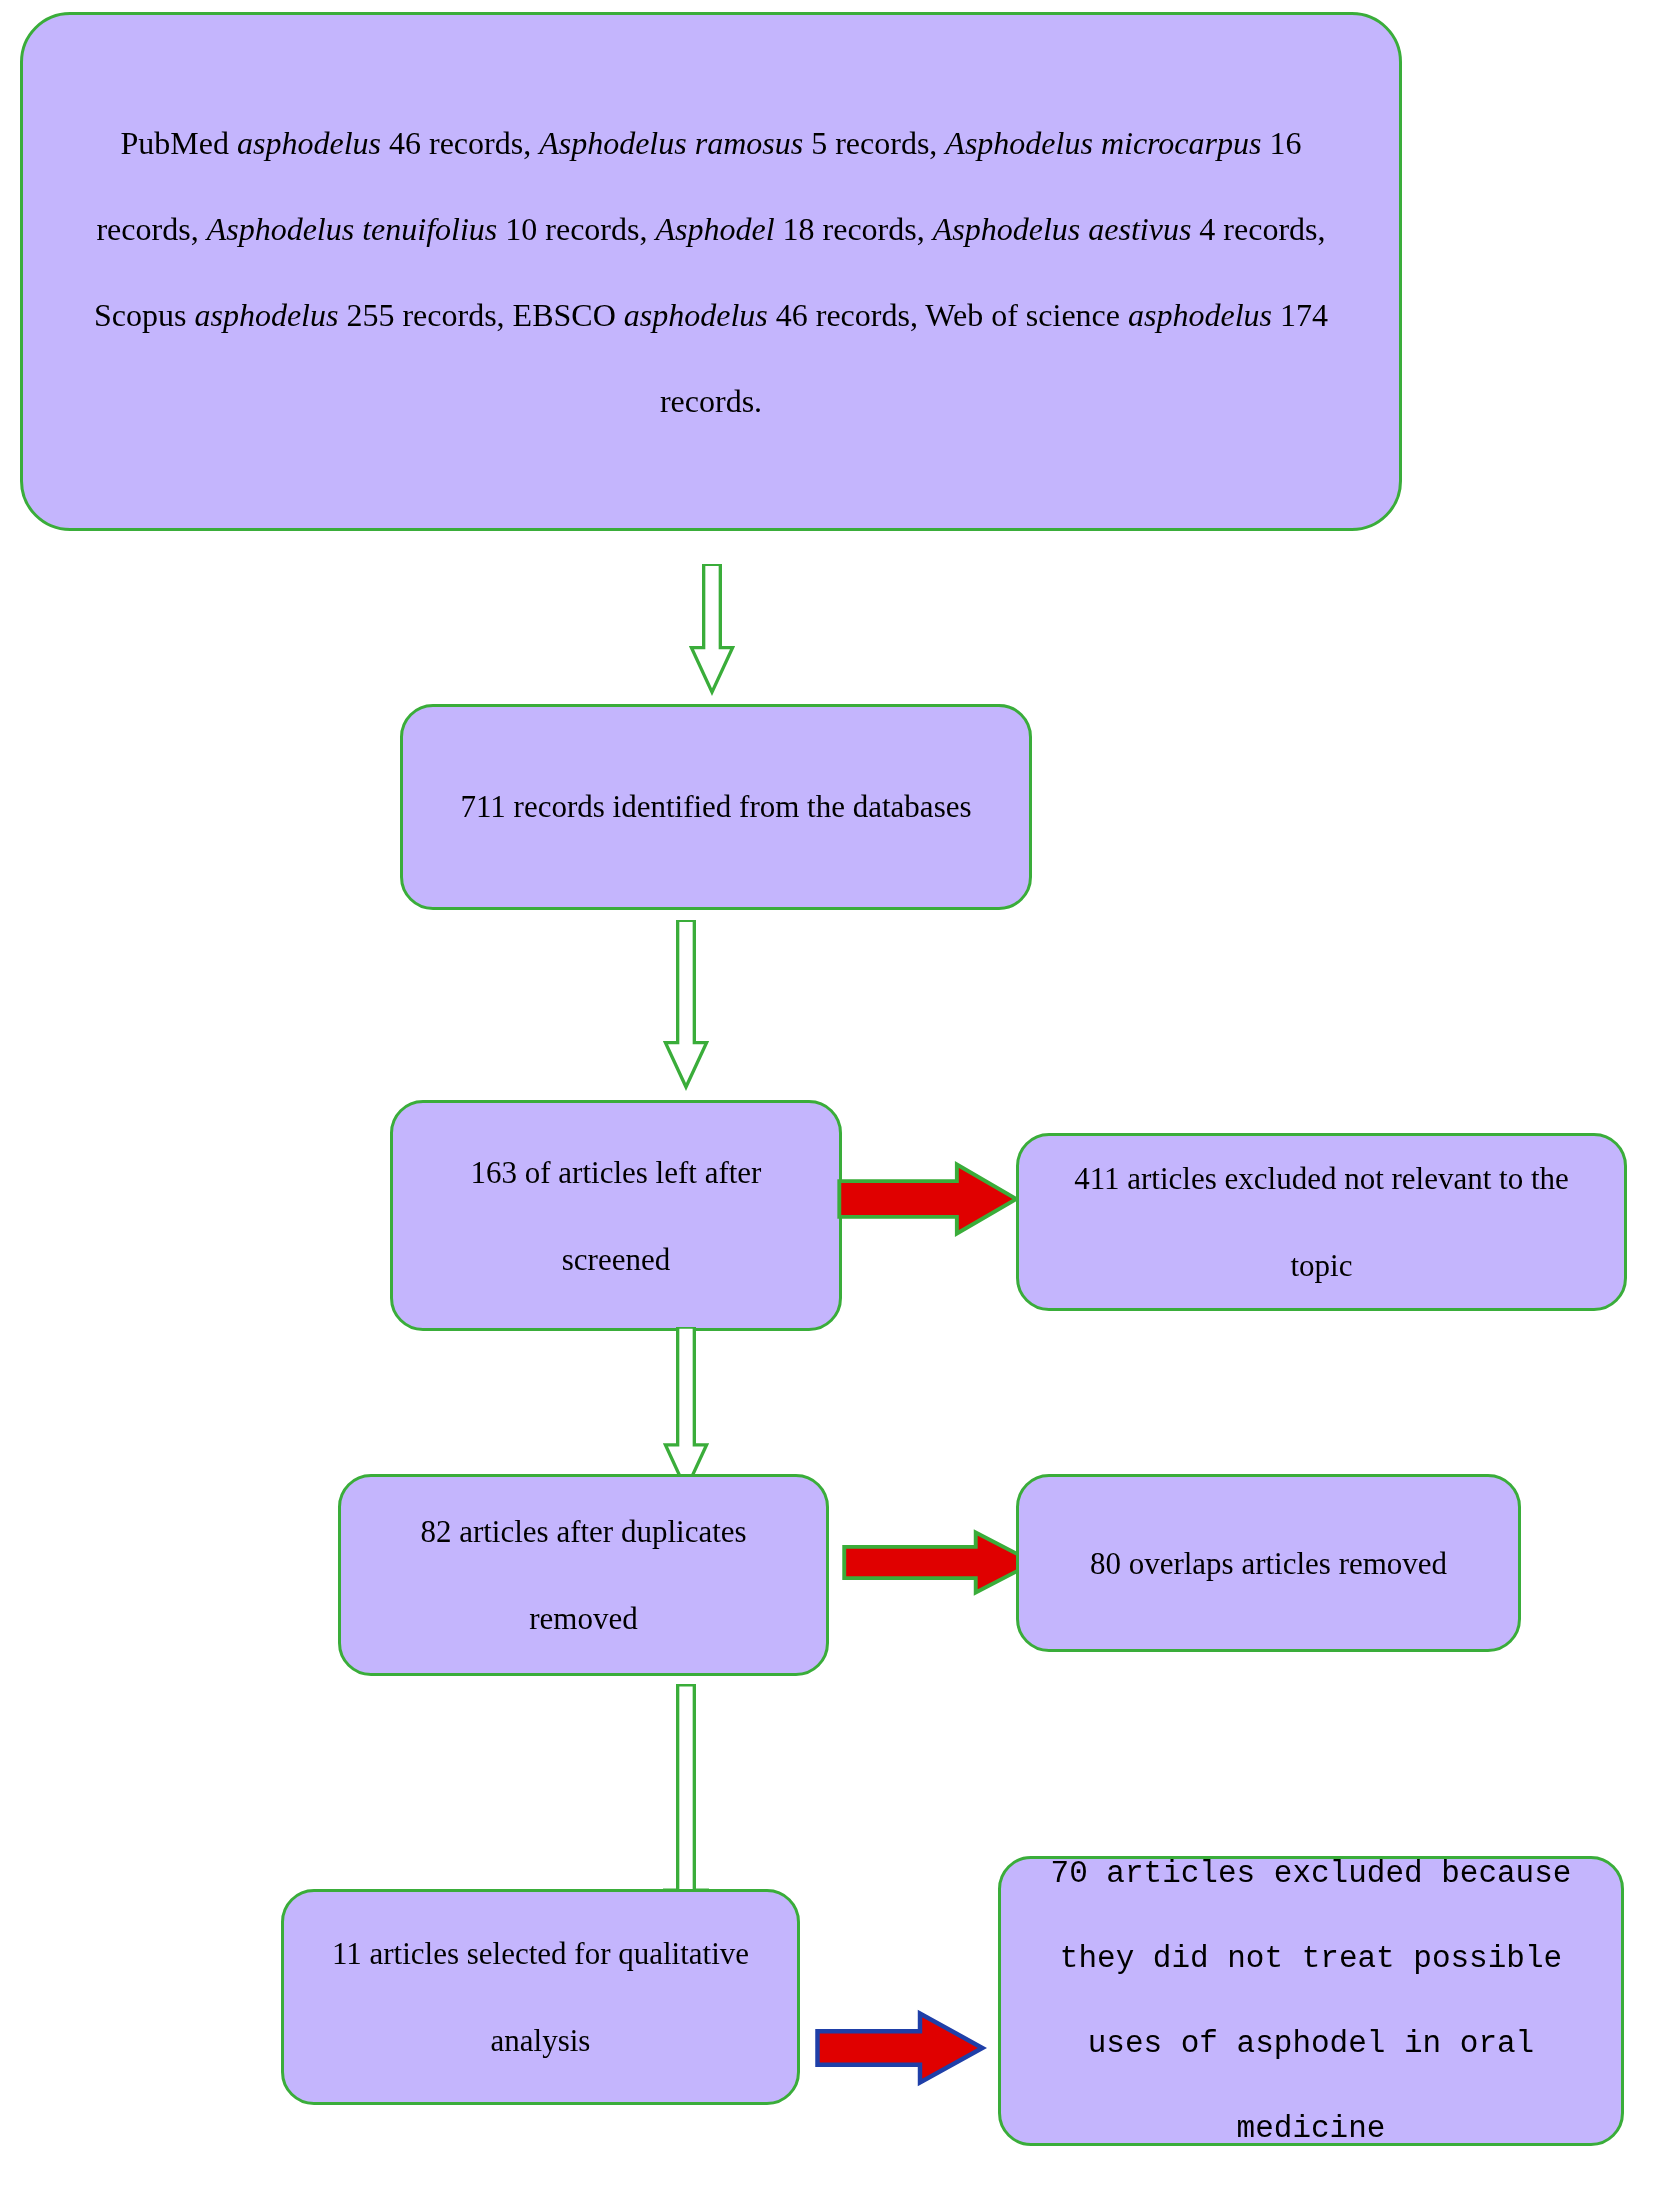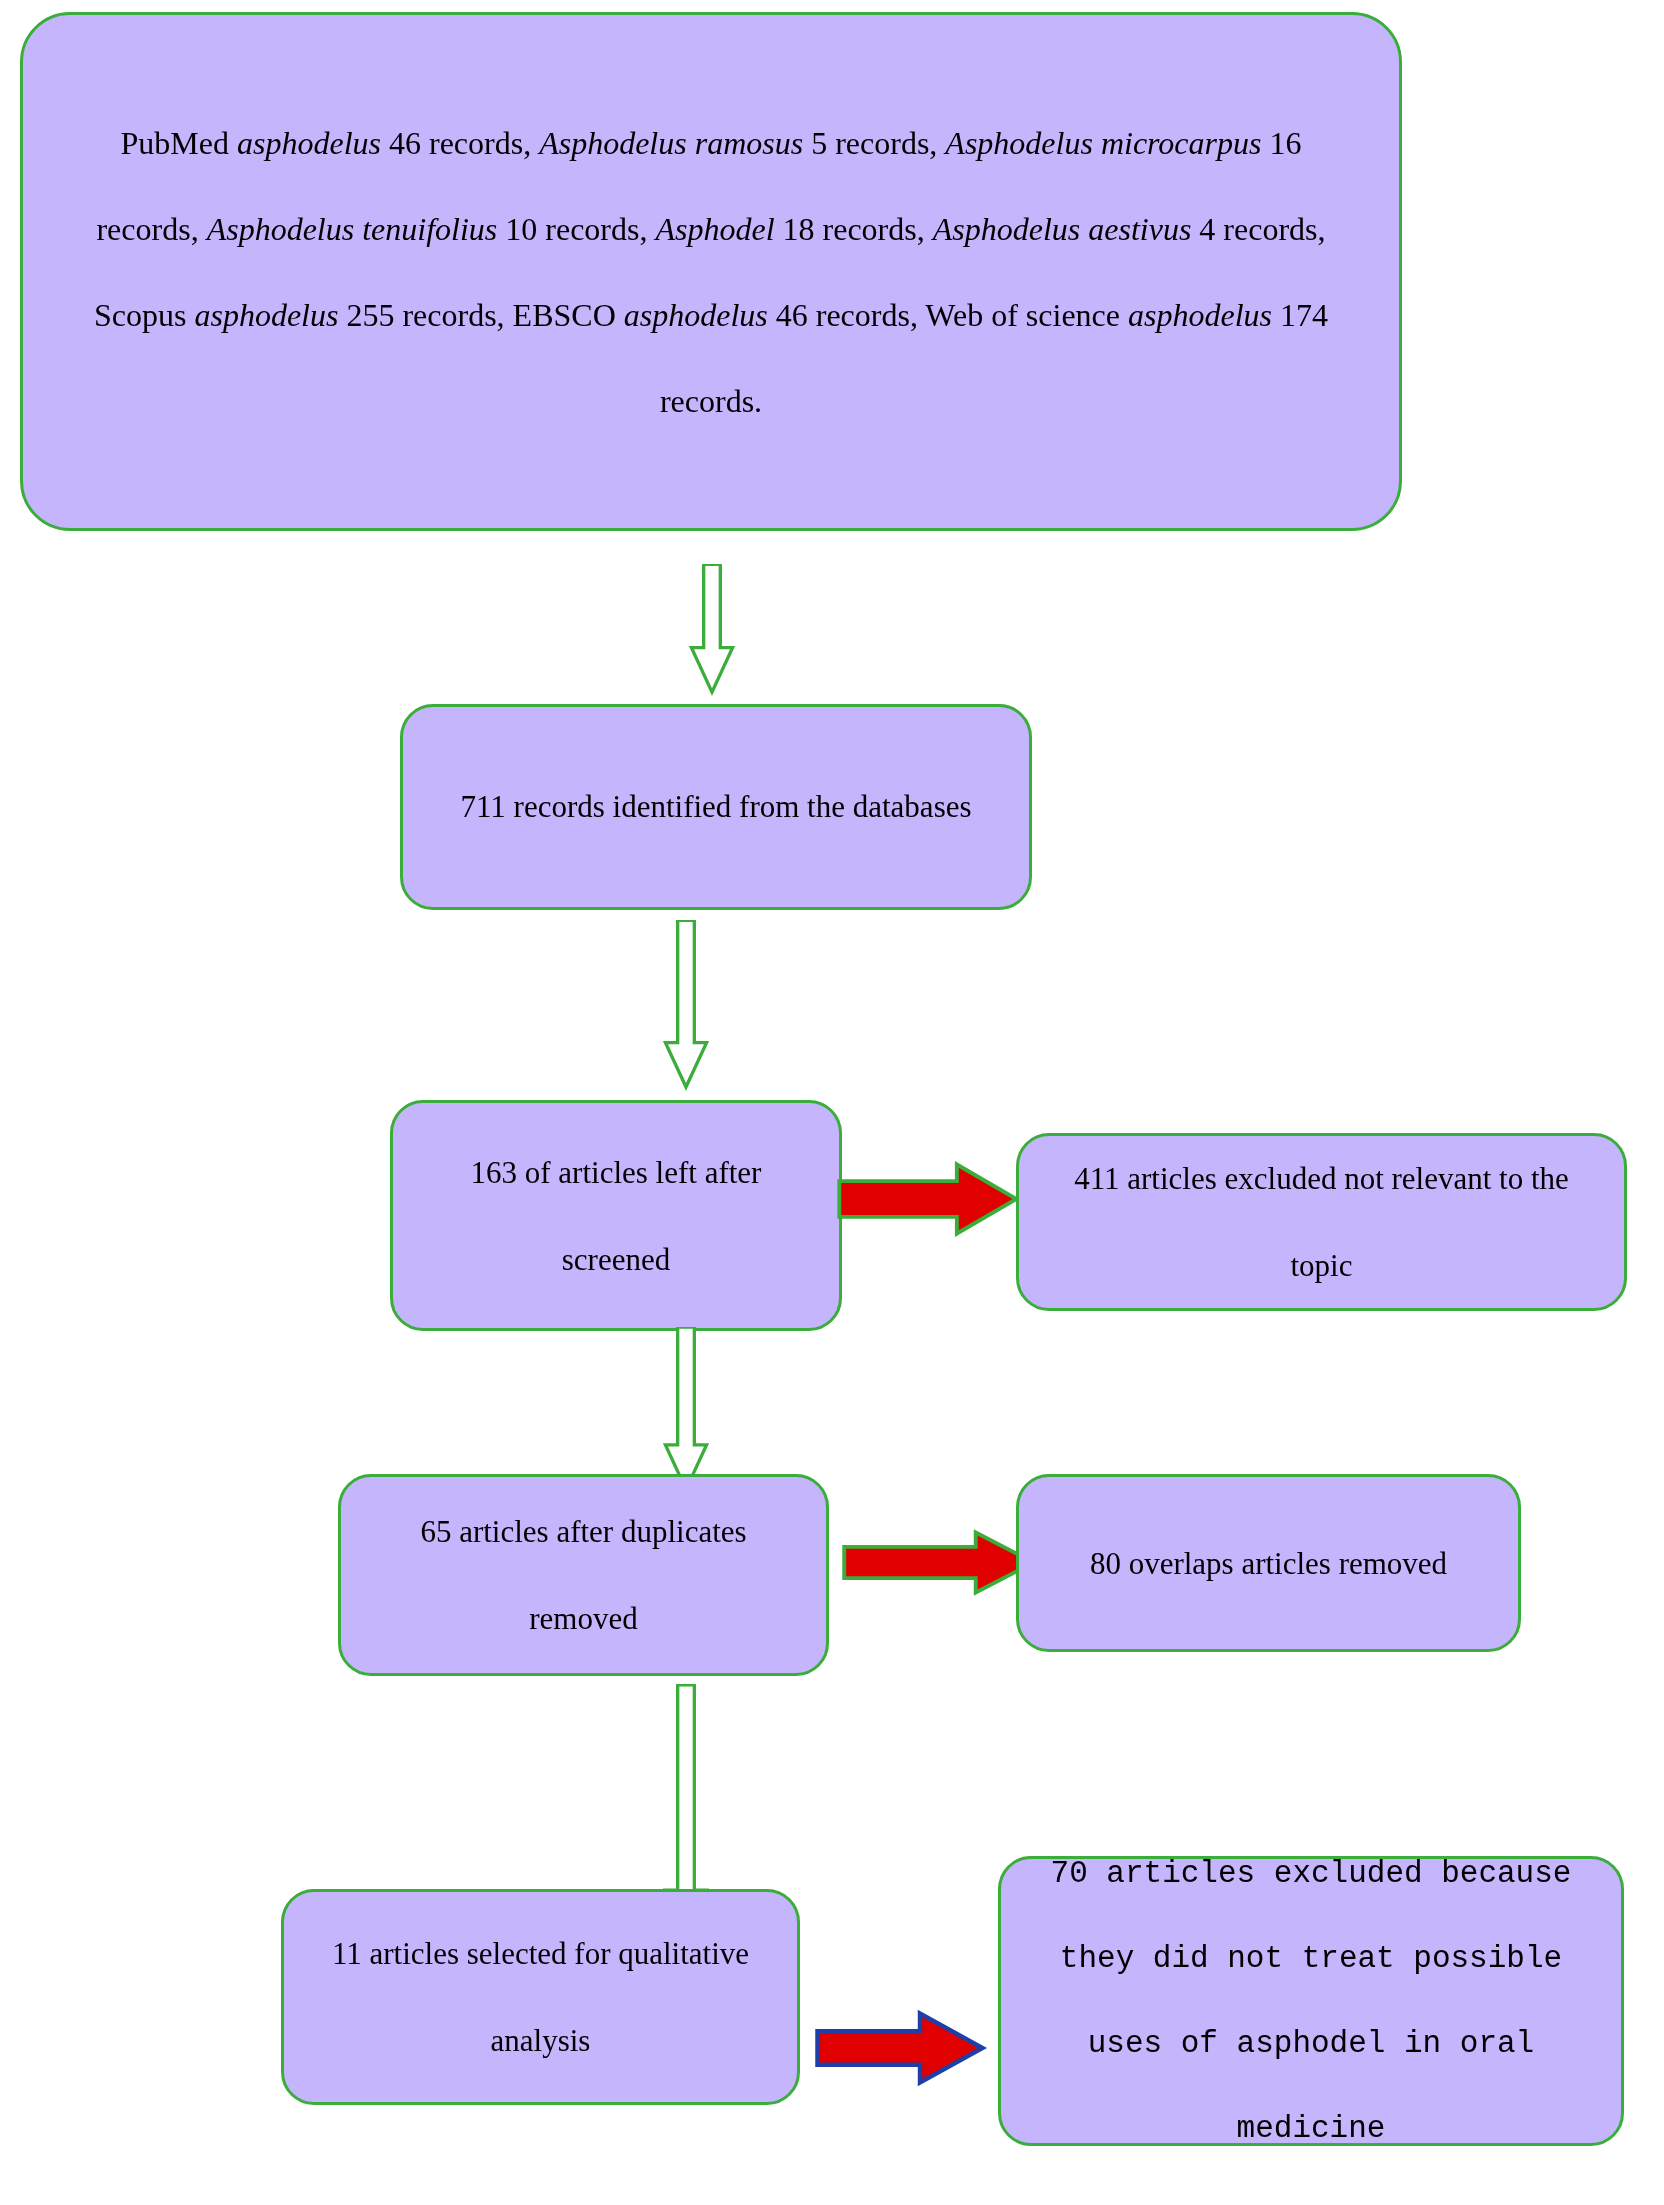--- a/index.html
+++ b/index.html
@@ -154,21 +154,21 @@
   <span class="box-text">411 articles excluded not relevant to the topic</span>
 </div>
 
 <div class="v-arrow" style="left:661px; top:1327px; width:50px; height:167px;">
   <svg width="50" height="167" viewBox="0 0 90 300">
     <path d="M30,0 L30,212 L8,212 L45,292 L82,212 L60,212 L60,0 Z" fill="#ffffff" stroke="#3aad3a" stroke-width="6"></path>
   </svg>
 </div>
 
 <div class="box" id="duplicates-box">
-  <span class="box-text">65 articles after duplicates removed</span>
+  <span class="box-text">82 articles after duplicates removed</span>
 </div>
 
 <div class="h-arrow" style="left:842px; top:1529px; width:195px; height:67px;">
   <svg width="195" height="67" viewBox="0 0 350 120">
     <path d="M4,32 L240,32 L240,6 L344,60 L240,114 L240,88 L4,88 Z" fill="#e00000" stroke="#3aad3a" stroke-width="7"></path>
   </svg>
 </div>
 
 <div class="box" id="overlaps-box">
   <span class="box-text">80 overlaps articles removed</span>

